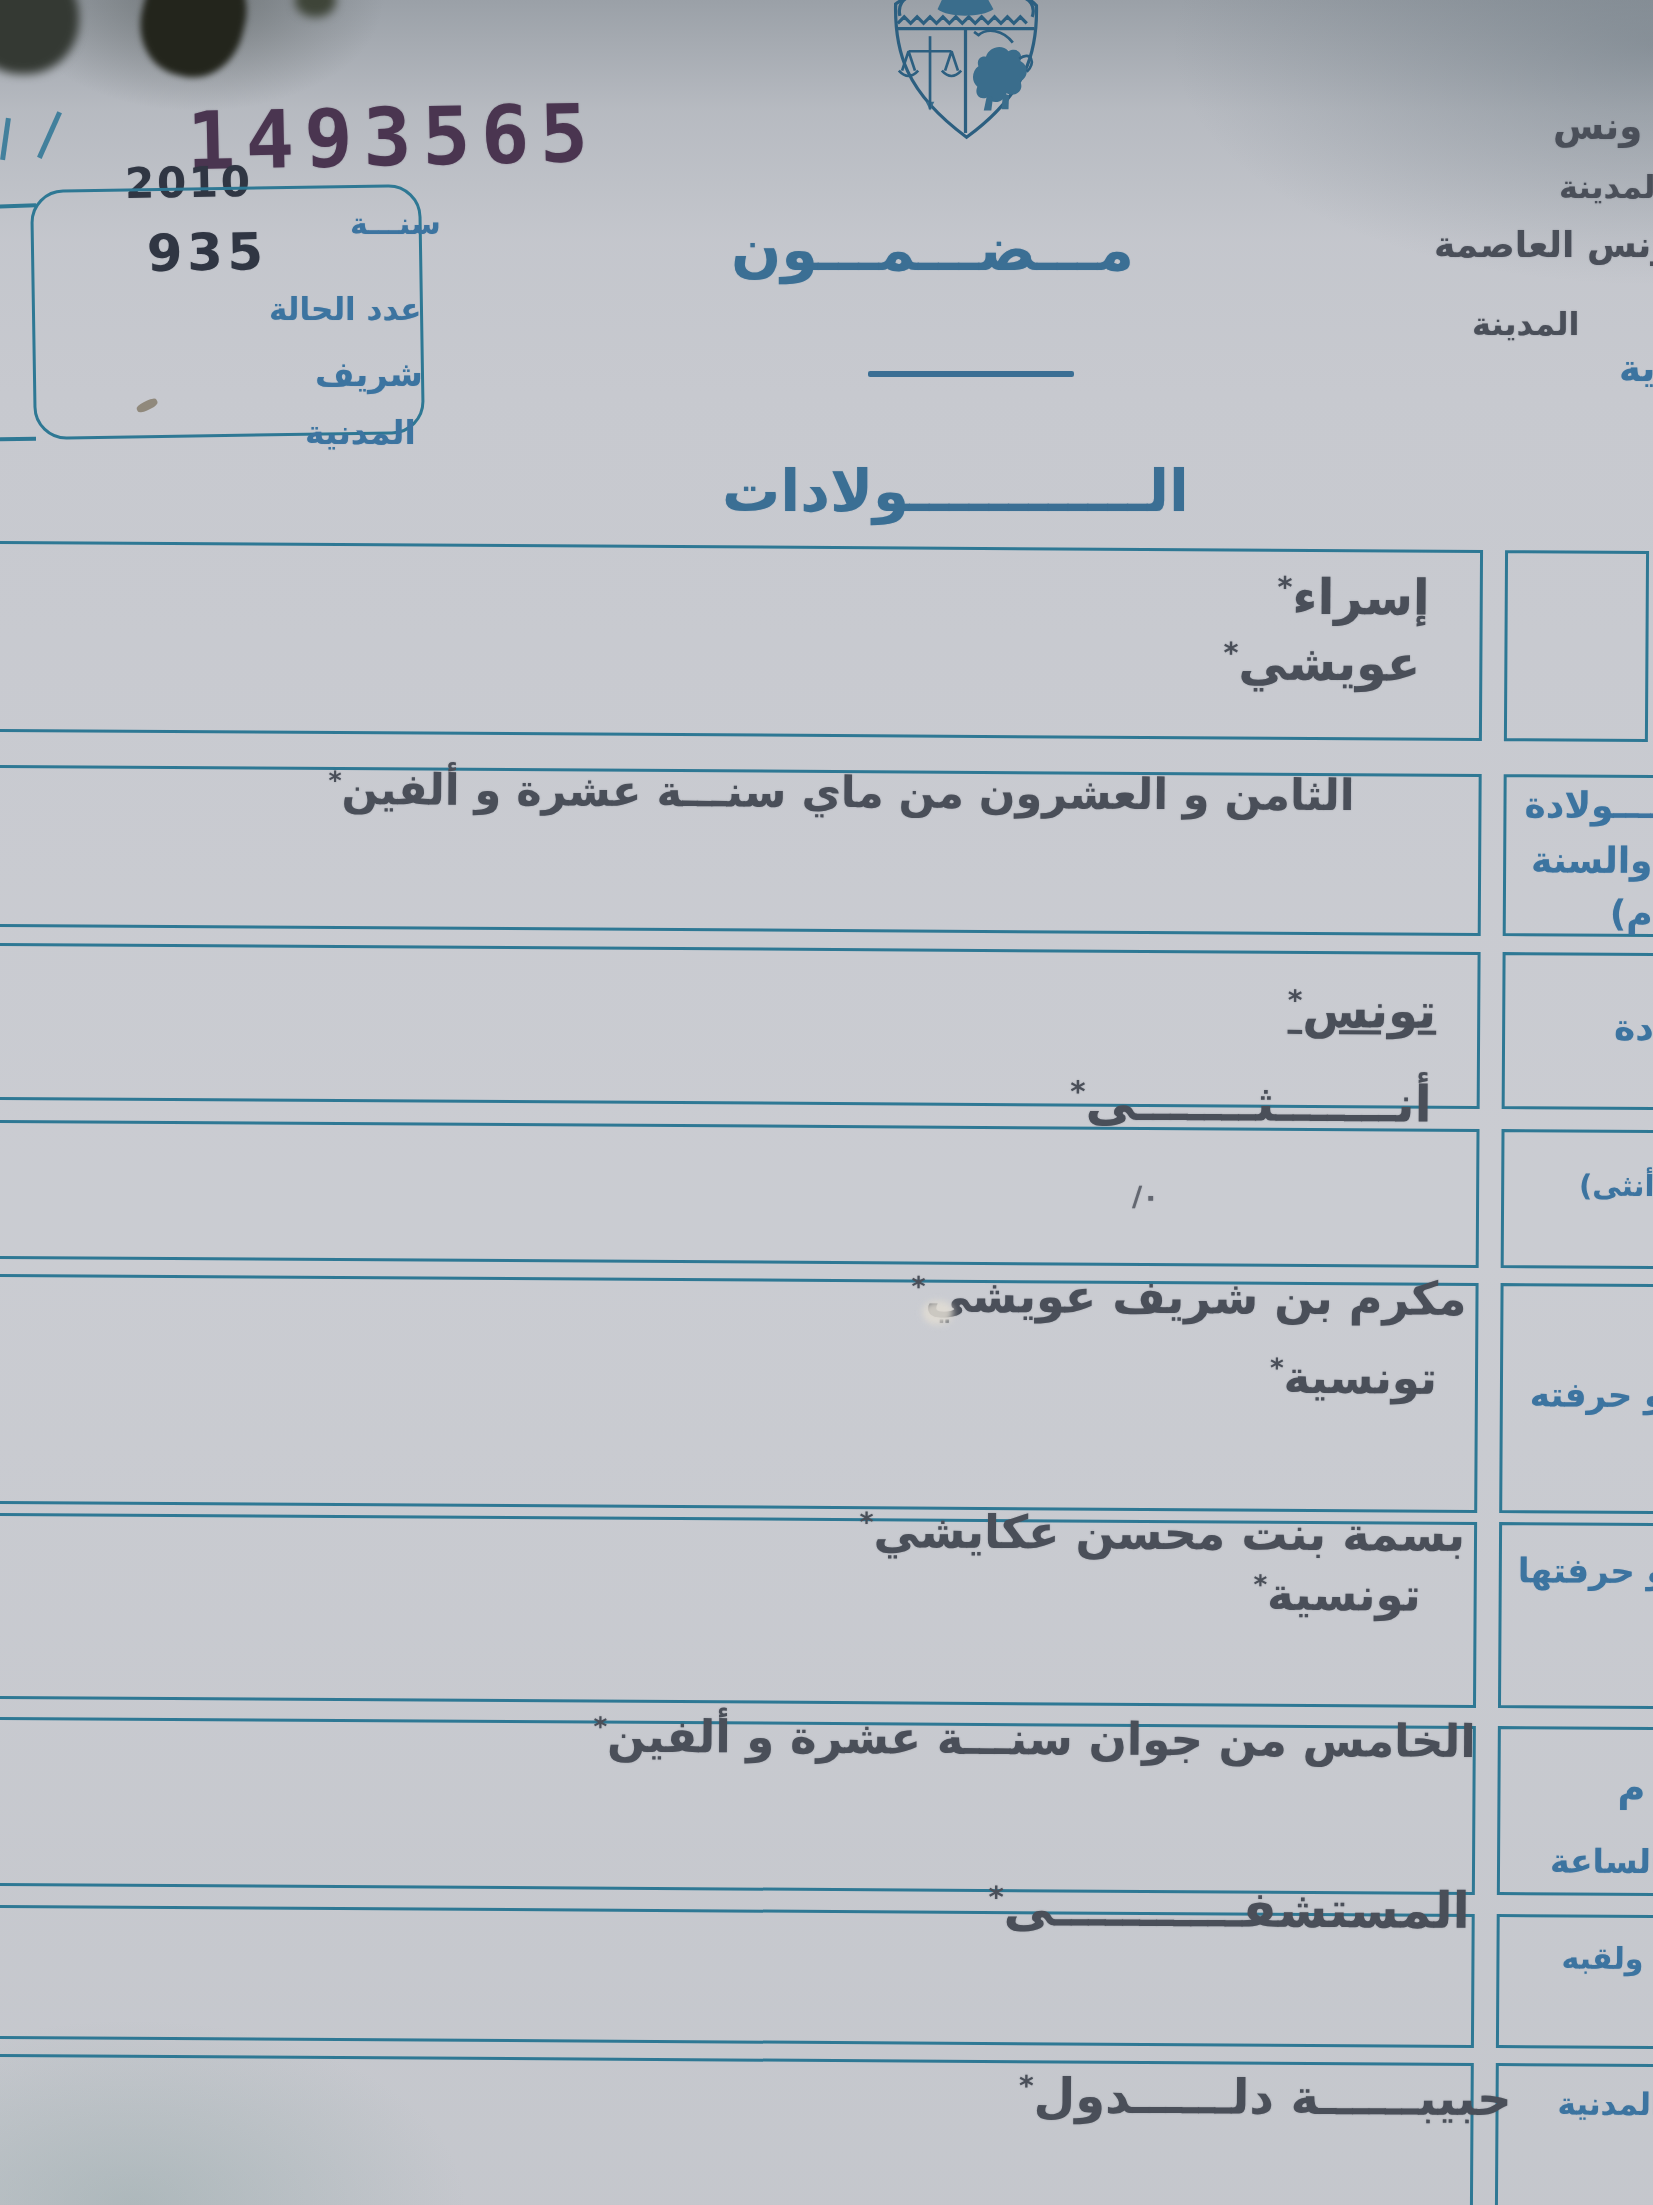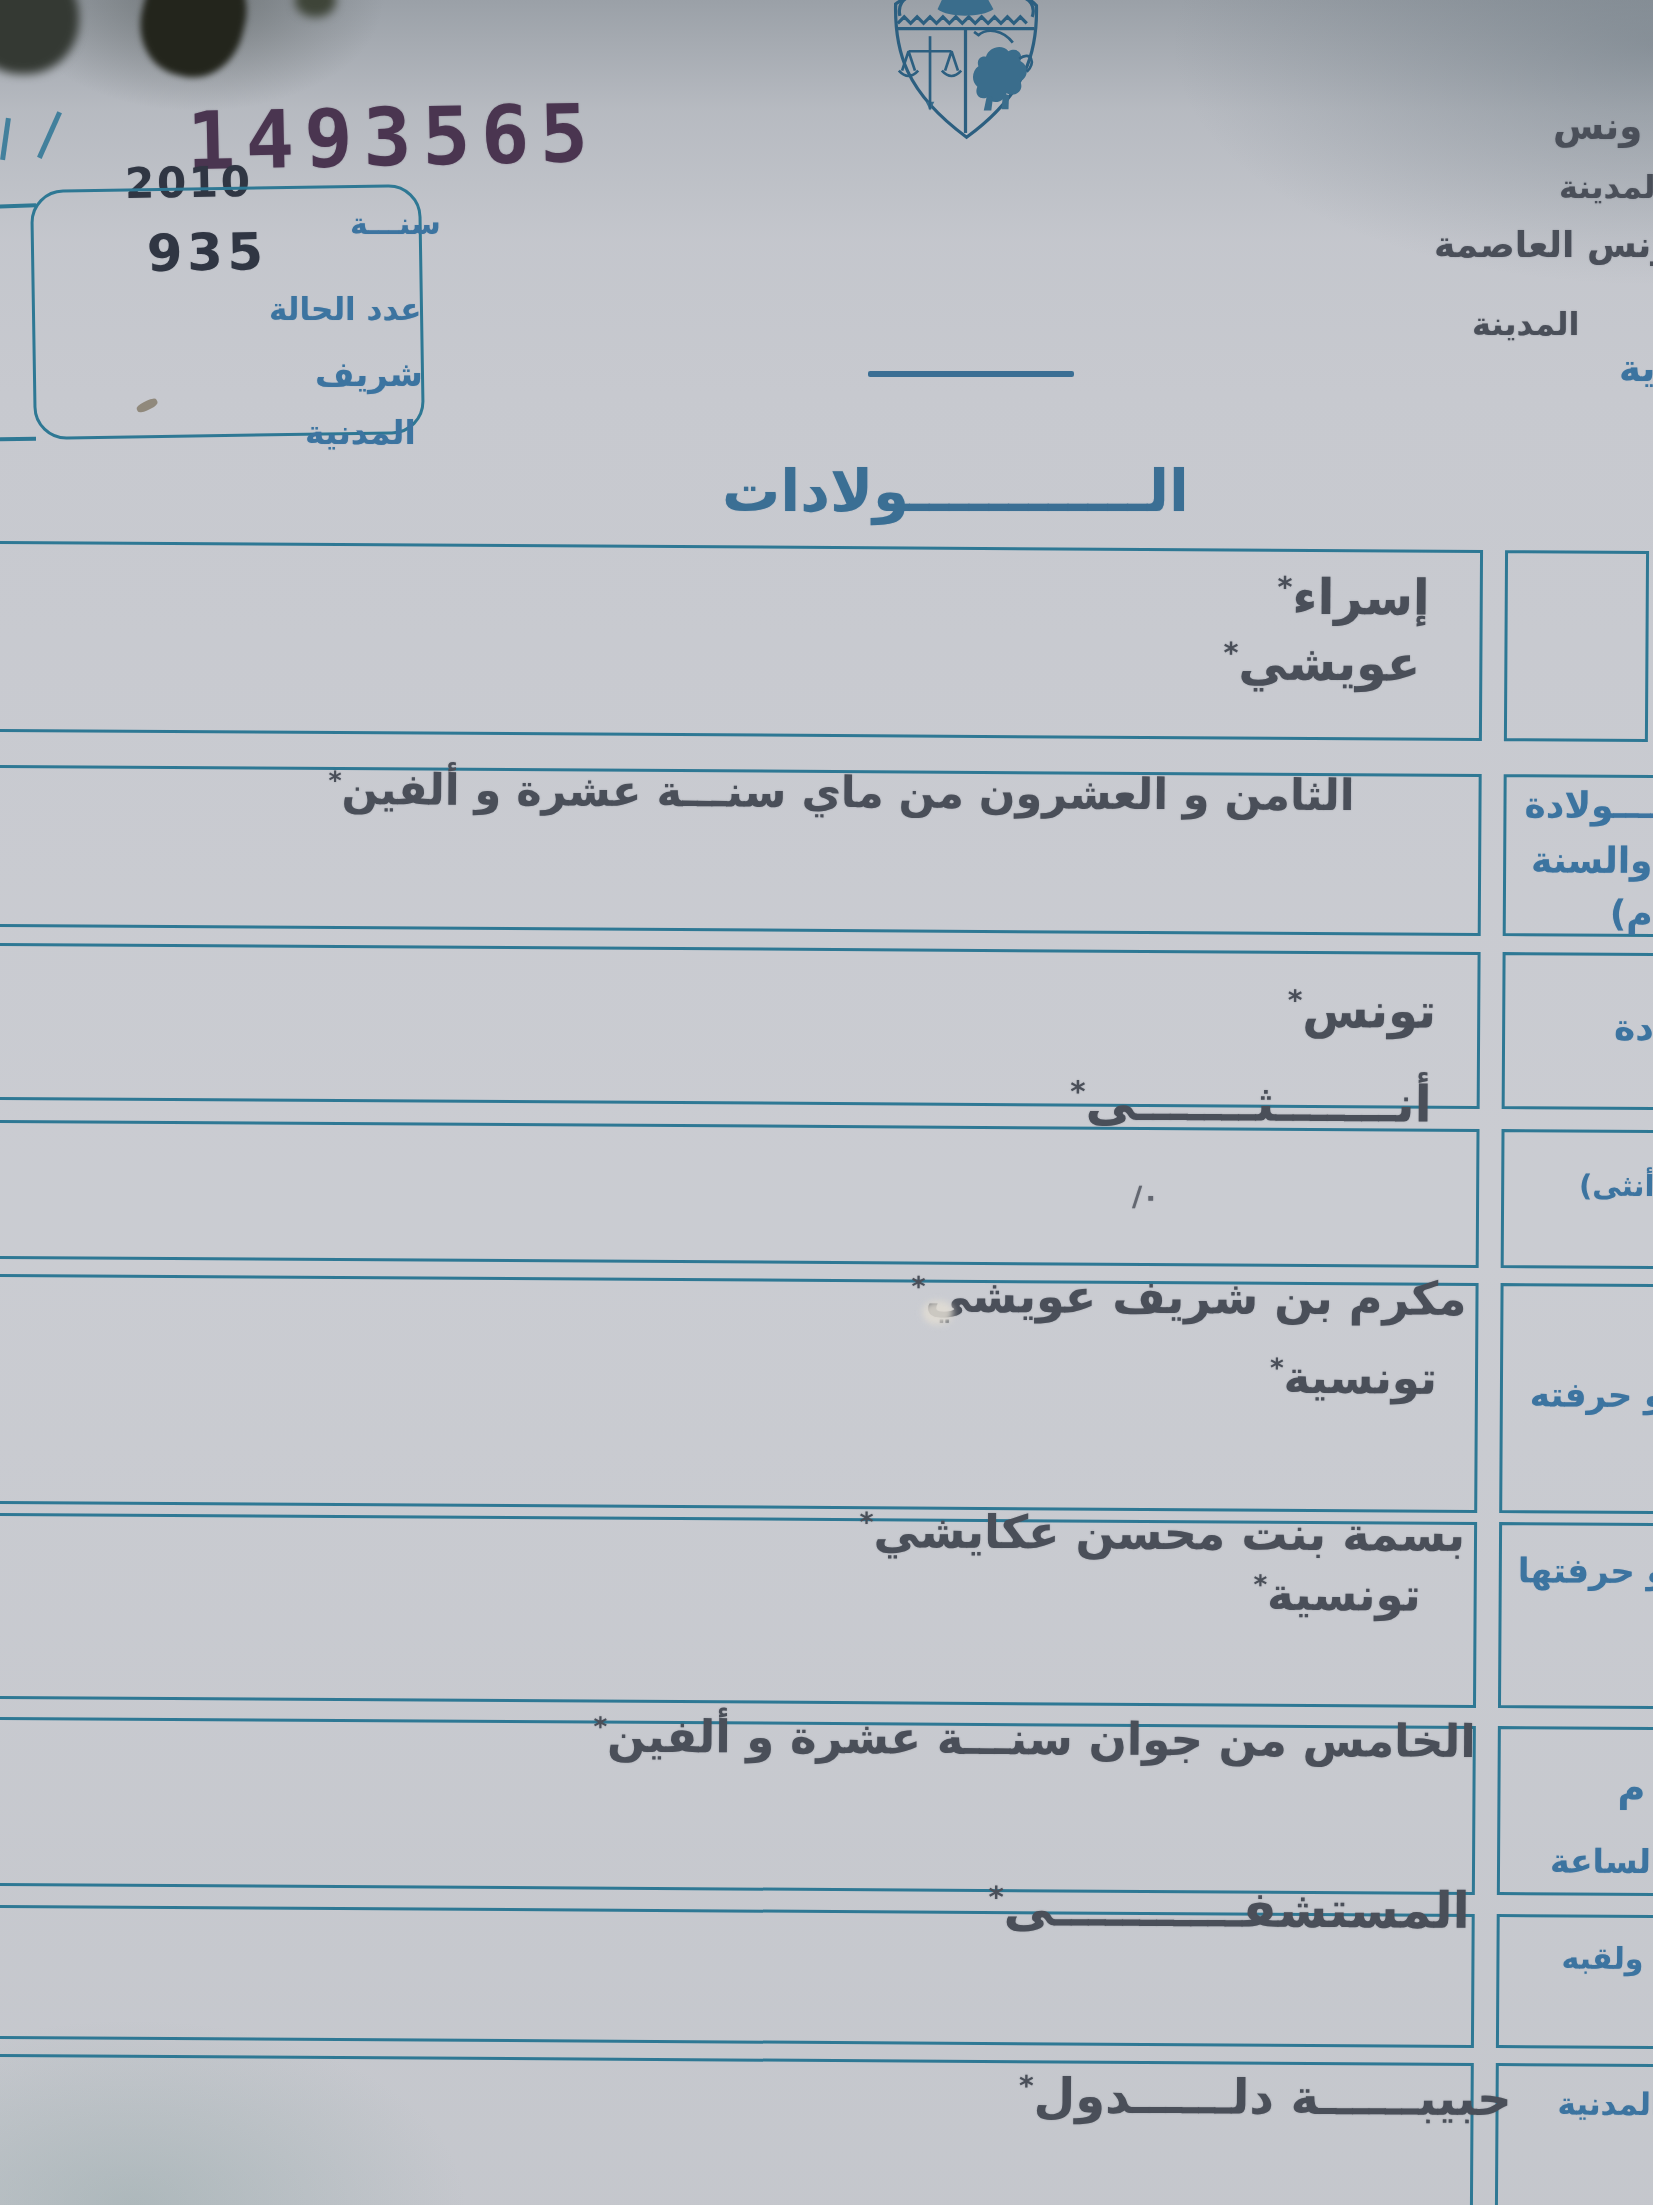--- a/index.html
+++ b/index.html
@@ -76,20 +76,21 @@
       <path d="M64,140 L144,140"></path>
       <path d="M64,140 L52,176 M64,140 L76,176"></path>
       <path d="M144,140 L132,176 M144,140 L156,176"></path>
       <path d="M46,176 Q64,196 82,176"></path>
       <path d="M126,176 Q144,196 162,176"></path>
       <path d="M270,154 C292,138 302,162 284,178"></path>
       <path d="M258,124 C240,100 210,96 194,110 L186,104"></path>
     </g>
   </svg>
 
+  <div class="abs ar titleblue" style="right:520px;top:215px;font-size:59px;">مـــضـــمـــون</div>
   <div class="abs" style="left:868px;top:371px;width:206px;height:5.8px;background:#3b6f94;border-radius:2.1px;"></div>
   <div class="abs ar titleblue" style="right:465px;top:457px;font-size:58px;text-align:right;">الــــــــــــولادات</div>
 
   <div class="abs ar typed" style="left:1553px;top:105px;font-size:37px;">ونس</div>
   <div class="abs ar typed" style="left:1559px;top:168px;font-size:32px;">المدينة</div>
   <div class="abs ar typed" style="left:1434px;top:224px;font-size:36px;">تونس العاصمة</div>
   <div class="abs ar typed" style="left:1472px;top:305px;font-size:32px;">المدينة</div>
   <div class="abs ar blue" style="left:1619px;top:337px;font-size:37px;">ية</div>
 
   <div class="abs" style="left:0;top:0;width:1654px;height:2205px;transform:rotate(0.35deg);transform-origin:50% 55%;">
@@ -104,21 +105,21 @@
     <div class="abs cellbox" style="left:-21px;top:770px;width:1500px;height:162px;"></div>
     <div class="abs cellbox" style="left:1501px;top:770px;width:175px;height:162px;"></div>
     <div class="abs ar typed" style="right:302px;top:767px;font-size:43px;">
       <span>الثامن و العشرون من ماي سنـــة عشرة و ألفين</span><sup class="ast">*</sup></div>
     <div class="abs ar blue" style="left:1522px;top:770px;font-size:36px;">ــــــولادة</div>
     <div class="abs ar blue" style="left:1529px;top:825px;font-size:36px;">والسنة</div>
     <div class="abs ar blue" style="left:1608px;top:878px;font-size:36px;">م)</div>
 
     <div class="abs cellbox" style="left:-21px;top:948px;width:1500px;height:157px;"></div>
     <div class="abs cellbox" style="left:1501px;top:948px;width:175px;height:157px;"></div>
-    <div class="abs ar typed" style="right:219px;top:979px;font-size:48px;">
+    <div class="abs ar typed" style="right:219px;top:979px;font-size:48px;text-decoration:underline;">
       <span>تونس</span><sup class="ast">*</sup></div>
     <div class="abs ar blue" style="left:1613px;top:992px;font-size:36px;">لادة</div>
 
     <div class="abs cellbox" style="left:-21px;top:1125px;width:1500px;height:139px;"></div>
     <div class="abs cellbox" style="left:1501px;top:1125px;width:175px;height:139px;"></div>
     <div class="abs ar typed" style="right:223px;top:1072px;font-size:50px;z-index:5;">
       <span>أنـــــــثـــــــى</span><sup class="ast">*</sup></div>
     <div class="abs ar typed" style="left:1132px;top:1178px;font-size:27.6px;opacity:0.8;">٠/</div>
     <div class="abs ar blue" style="left:1579px;top:1154px;font-size:29px;">كر أو أنثى)</div>
 

